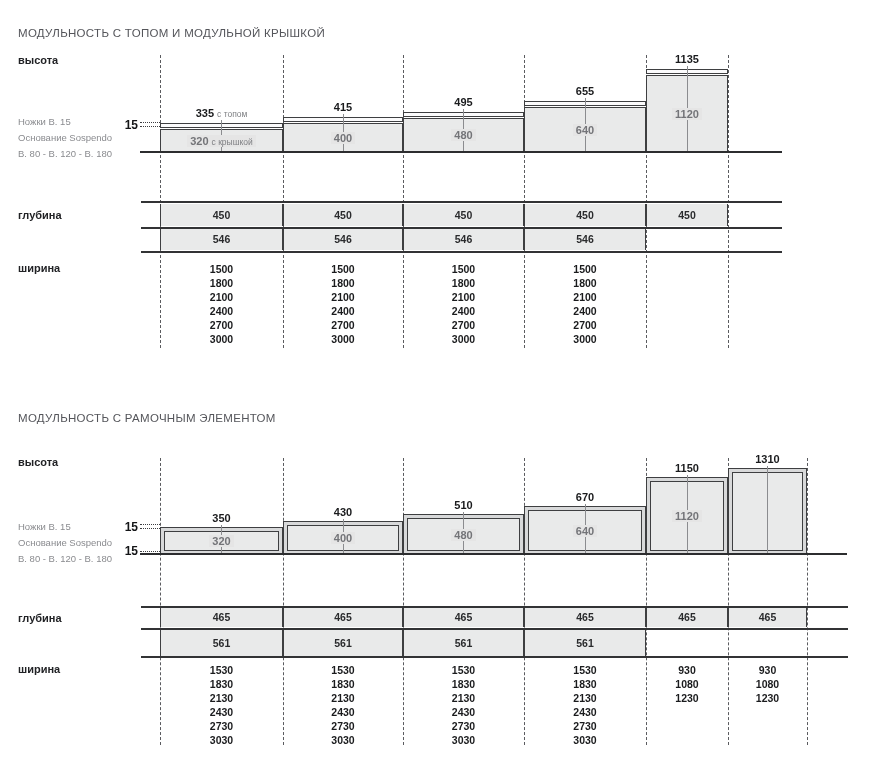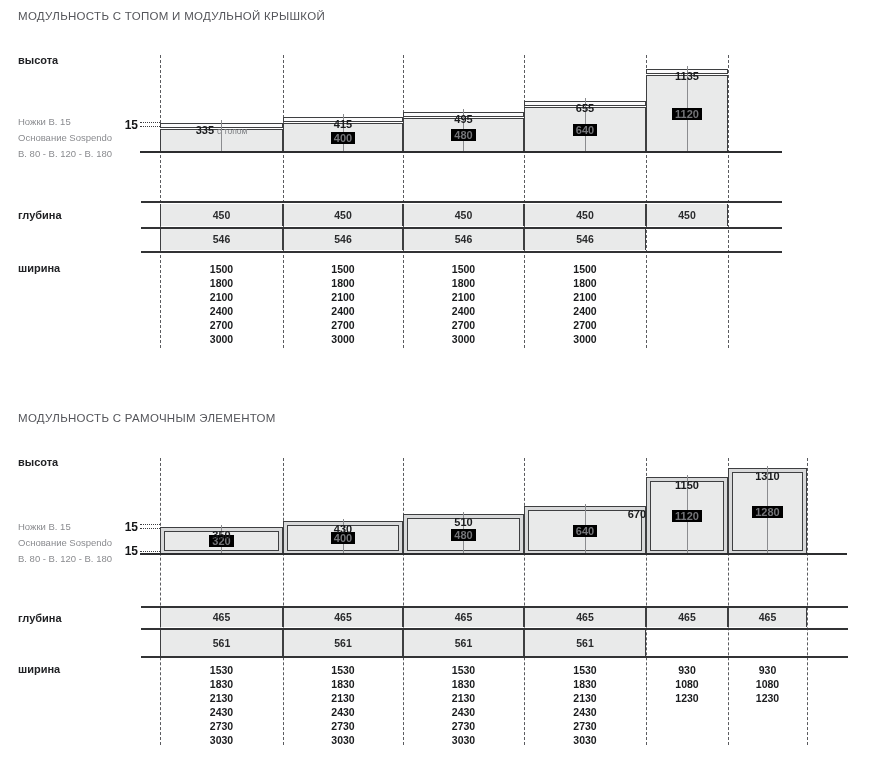--- a/index.html
+++ b/index.html
@@ -5,60 +5,63 @@
   html,body{margin:0;padding:0;background:#fff;}
   .page{position:relative;width:873px;height:783px;background:#ffffff;font-family:"Liberation Sans",sans-serif;overflow:hidden;}
   .abs{position:absolute;}
   .title{font-size:11.5px;color:#54555a;letter-spacing:.3px;}
   .dim{font-size:11px;font-weight:bold;color:#212225;}
   .note{font-size:9.5px;color:#8a8b8f;}
   .m15{font-size:12px;font-weight:bold;color:#141517;width:20px;text-align:right;}
   .lead2{height:3px;border-top:1px dotted #3c3d40;border-bottom:1px dotted #3c3d40;}
   .lead1{height:0;border-top:1px dotted #3c3d40;}
   .dashv{width:0;border-left:1px dashed #5a5b5f;z-index:1;}
-  .total{height:13px;line-height:13px;text-align:center;font-size:11px;font-weight:bold;color:#1a1b1d;z-index:6;margin-top:17px;}
+  .total{height:13px;line-height:13px;text-align:center;font-size:11px;font-weight:bold;color:#1a1b1d;z-index:6;}
   .sfx{font-size:8.5px;font-weight:normal;color:#7f8084;margin-left:3px;}
   .bar{height:5px;background:#fbfbfc;border:1px solid #3e3f41;box-sizing:border-box;z-index:3;}
   .box{background:#e9eaea;border:1px solid #3e3f41;box-sizing:border-box;z-index:2;}
   .vline{width:0;border-left:1px solid #8b8c8f;z-index:4;}
   .val{display:flex;align-items:center;justify-content:center;z-index:5;}
-  .val>span{background:#000000;padding:0 3px;font-size:11px;font-weight:bold;color:#737478;white-space:nowrap;}
+  .val>span{background:#e5e5e5;padding:0 3px;font-size:11px;font-weight:bold;color:#737478;white-space:nowrap;}
   .ground{height:2px;background:#2c2d2f;z-index:7;}
   .rule{height:2px;background:#323335;z-index:4;}
   .cell{background:#e9eaea;border-left:1px solid #3e3f41;border-right:1px solid #3e3f41;box-sizing:border-box;text-align:center;font-size:10.5px;font-weight:bold;color:#2a2b2d;z-index:3;}
   .frame{background:#d8d9da;border:1px solid #3e3f41;box-sizing:border-box;padding:3px;z-index:2;}
   .frame>div{width:100%;height:100%;border:1px solid #3e3f41;background:#e9eaea;box-sizing:border-box;}
   .wcol{text-align:center;font-size:10.5px;font-weight:bold;color:#1a1b1d;line-height:14px;white-space:pre-line;}
 </style>
 </head>
 <body>
 
 <div class="page">
 
-  <div class="abs title" style="left:18px;top:10px;">МОДУЛЬНОСТЬ С ТОПОМ И МОДУЛЬНОЙ КРЫШКОЙ</div>
+  <div class="abs title" style="left:18px;top:27px;">МОДУЛЬНОСТЬ С ТОПОМ И МОДУЛЬНОЙ КРЫШКОЙ</div>
   <div class="abs dim" style="left:18px;top:54px;">высота</div>
 
   <div class="abs note" style="left:18px;top:116px;">Ножки В. 15</div>
   <div class="abs note" style="left:18px;top:132px;">Основание Sospendo</div>
   <div class="abs note" style="left:18px;top:148px;">В. 80 - В. 120 - В. 180</div>
 
   <div class="abs m15" style="left:118px;top:118px;">15</div>
   <div class="abs lead2" style="left:140px;top:122px;width:20px;"></div>
 
   <div class="abs dashv" style="left:160px;top:55px;height:293px;"></div>
   <div class="abs dashv" style="left:283px;top:55px;height:293px;"></div>
   <div class="abs dashv" style="left:403px;top:55px;height:293px;"></div>
   <div class="abs dashv" style="left:524px;top:55px;height:293px;"></div>
   <div class="abs dashv" style="left:646px;top:55px;height:293px;"></div>
   <div class="abs dashv" style="left:728px;top:55px;height:293px;"></div>
 
   <div class="abs total" style="left:160px;top:107px;width:123px;"><span>335</span><span class="sfx">с топом</span></div>
   <div class="abs vline" style="left:221px;top:120px;height:32px;"></div>
   <div class="abs bar" style="left:160px;top:123px;width:123px;"></div>
   <div class="abs box" style="left:160px;top:129px;width:123px;height:23px;"></div>
+  <div class="abs val" style="left:160px;top:129px;width:123px;height:23px;">
+      <span><span>320</span><span class="sfx">с крышкой</span></span>
+    </div>
 
   <div class="abs total" style="left:283px;top:101px;width:120px;">415</div>
   <div class="abs vline" style="left:343px;top:114px;height:38px;"></div>
   <div class="abs bar" style="left:283px;top:117px;width:120px;"></div>
   <div class="abs box" style="left:283px;top:123px;width:120px;height:29px;"></div>
   <div class="abs val" style="left:283px;top:123px;width:120px;height:29px;">
       <span>400</span>
     </div>
 
   <div class="abs total" style="left:403px;top:96px;width:121px;">495</div>
@@ -167,21 +170,21 @@
 
   <div class="abs total" style="left:403px;top:499px;width:121px;">510</div>
   <div class="abs vline" style="left:463px;top:512px;height:42px;"></div>
   <div class="abs frame" style="left:403px;top:514px;width:121px;height:41px;">
       <div></div>
     </div>
   <div class="abs val" style="left:403px;top:514px;width:121px;height:41px;">
       <span>480</span>
     </div>
 
-  <div class="abs total" style="left:524px;top:491px;width:122px;text-align:right;">670</div>
+  <div class="abs total" style="left:524px;top:491px;width:122px;">670</div>
   <div class="abs vline" style="left:585px;top:504px;height:50px;"></div>
   <div class="abs frame" style="left:524px;top:506px;width:122px;height:49px;">
       <div></div>
     </div>
   <div class="abs val" style="left:524px;top:506px;width:122px;height:49px;">
       <span>640</span>
     </div>
 
   <div class="abs total" style="left:646px;top:462px;width:82px;">1150</div>
   <div class="abs vline" style="left:687px;top:475px;height:79px;"></div>
@@ -189,23 +192,20 @@
       <div></div>
     </div>
   <div class="abs val" style="left:646px;top:477px;width:82px;height:78px;">
       <span>1120</span>
     </div>
 
   <div class="abs total" style="left:728px;top:453px;width:79px;">1310</div>
   <div class="abs vline" style="left:767px;top:466px;height:88px;"></div>
   <div class="abs frame" style="left:728px;top:468px;width:79px;height:87px;">
       <div></div>
-    </div>
-  <div class="abs val" style="left:728px;top:468px;width:79px;height:87px;">
-      <span>1280</span>
     </div>
 
   <div class="abs ground" style="left:140px;top:553px;width:707px;"></div>
 
   <div class="abs rule" style="left:141px;top:606px;width:707px;"></div>
   <div class="abs cell" style="left:160px;top:608px;width:123px;height:19px;line-height:19px;">465</div>
   <div class="abs cell" style="left:283px;top:608px;width:120px;height:19px;line-height:19px;">465</div>
   <div class="abs cell" style="left:403px;top:608px;width:121px;height:19px;line-height:19px;">465</div>
   <div class="abs cell" style="left:524px;top:608px;width:122px;height:19px;line-height:19px;">465</div>
   <div class="abs cell" style="left:646px;top:608px;width:82px;height:19px;line-height:19px;">465</div>

